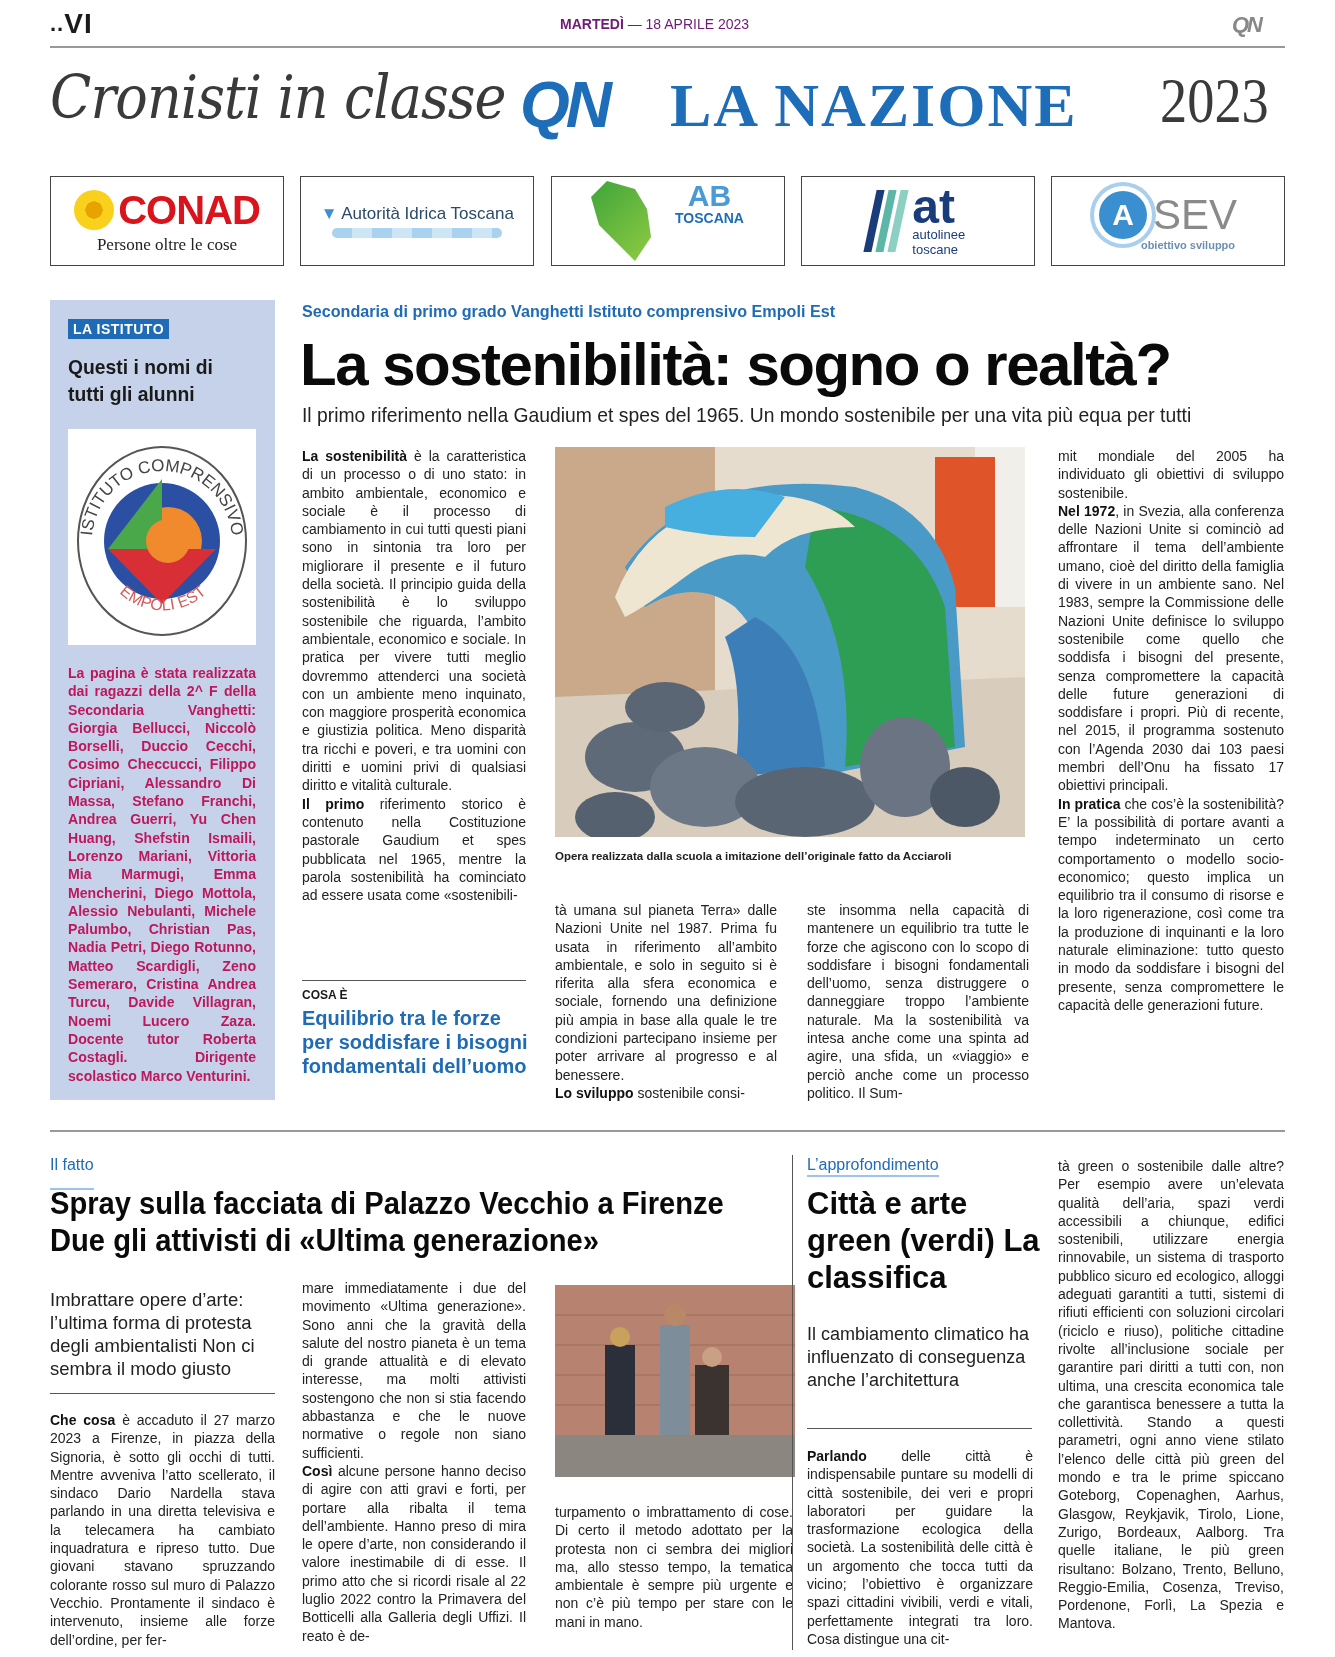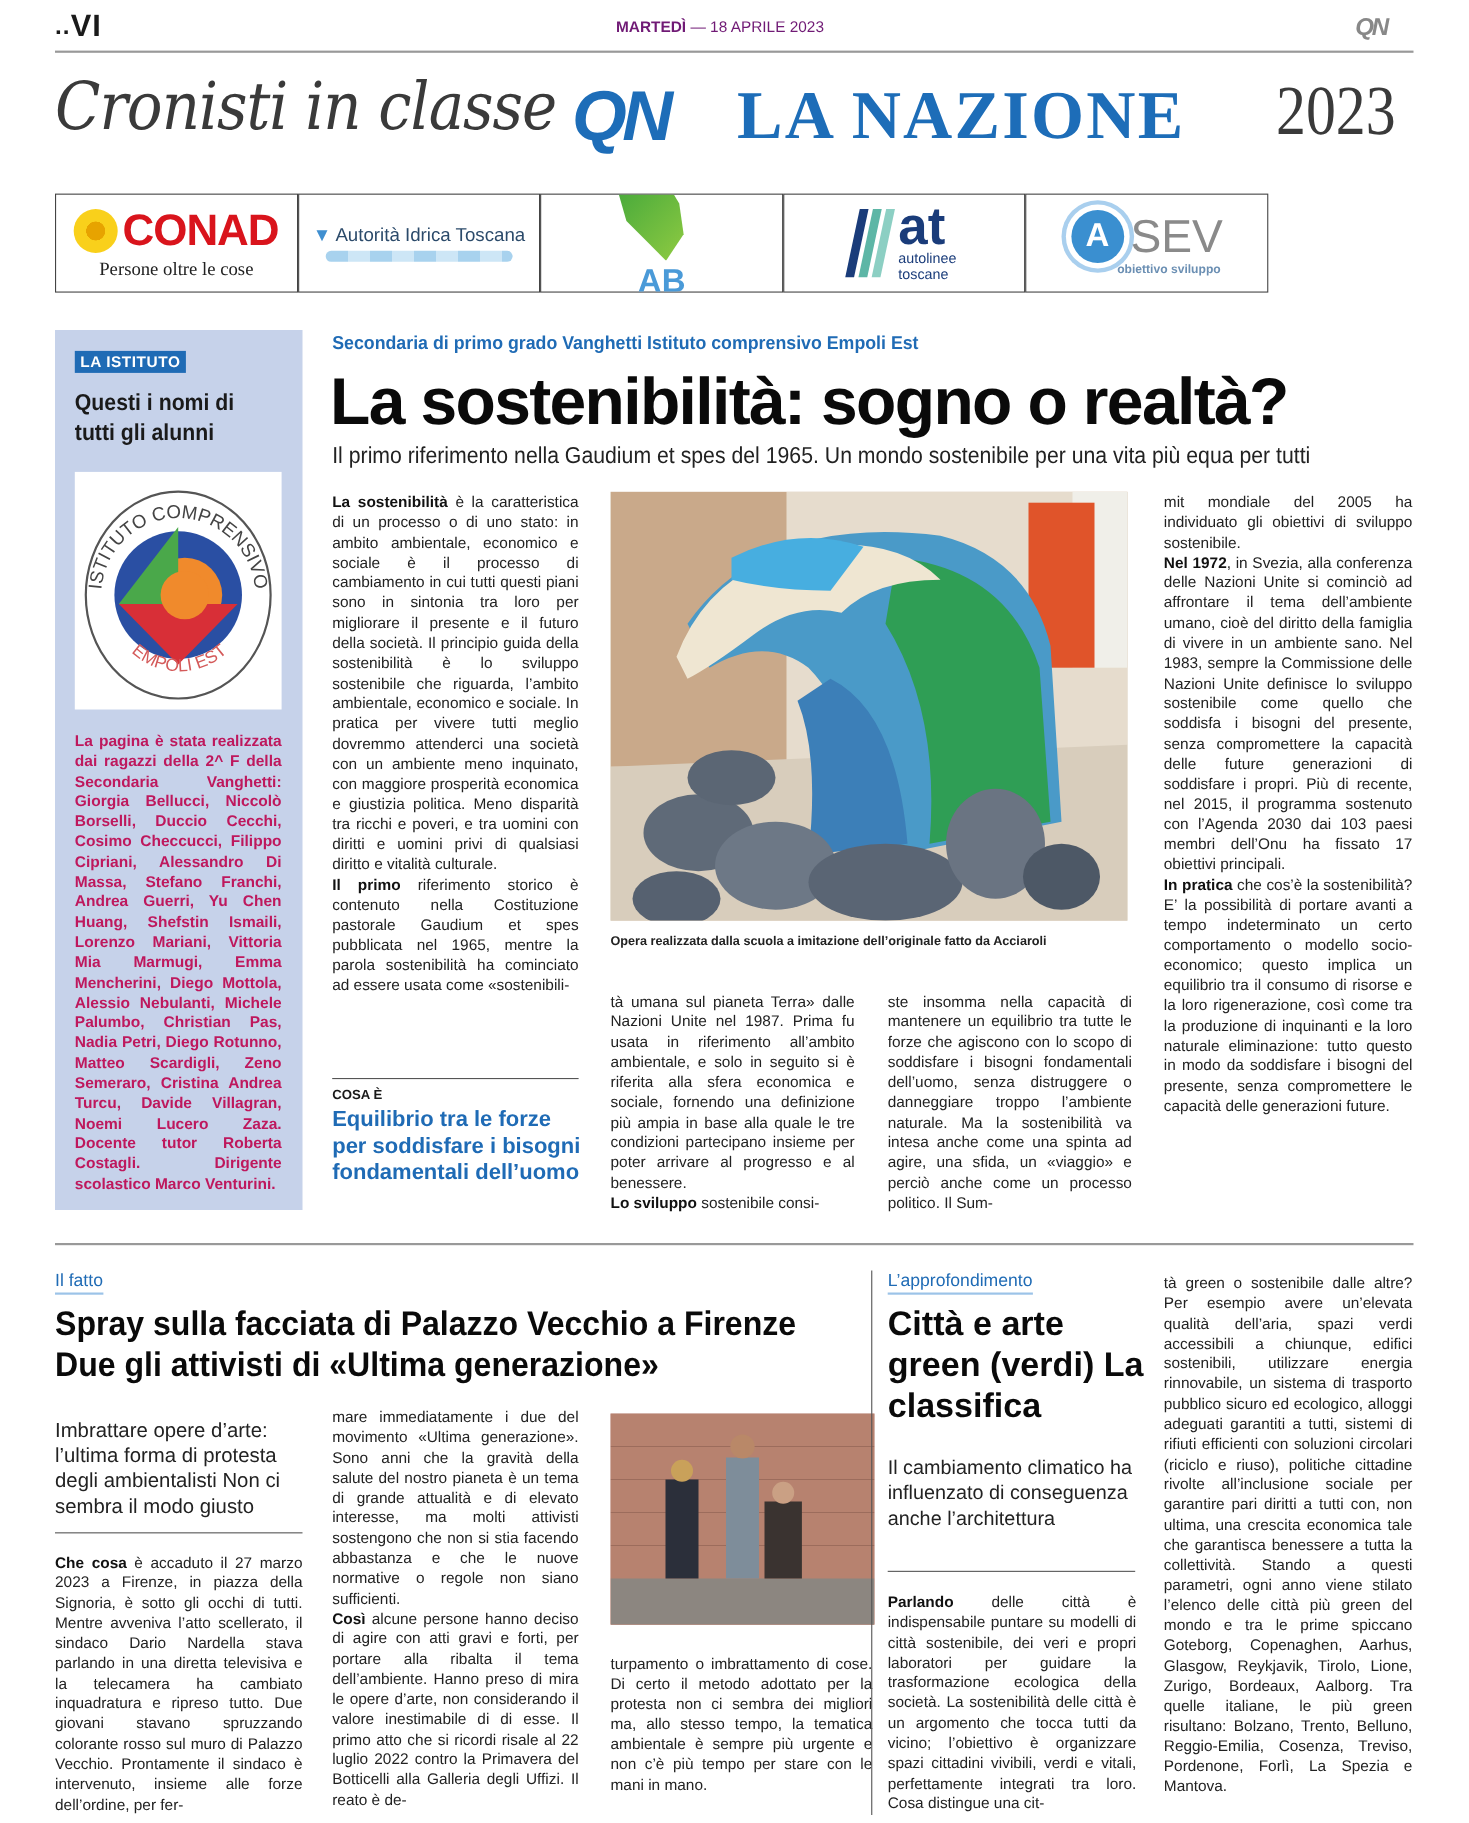--- a/index.html
+++ b/index.html
@@ -14,30 +14,30 @@
   .qn-small { left: 1232px; top: 12px; font: bold italic 22px "Liberation Sans", sans-serif; color: #888; letter-spacing: -2px; }
   .top-rule { left: 50px; top: 46px; width: 1235px; height: 2px; background: #999; }
 
   
   .mast-script { left: 50px; top: 62px; font: italic 60px "DejaVu Serif", serif; color: #3a3a3a; letter-spacing: -1px; transform: scaleX(0.9); transform-origin: left; }
   .mast-qn { left: 520px; top: 68px; font: bold italic 64px "Liberation Sans", sans-serif; color: #1d6db8; letter-spacing: -4px; }
   .mast-nazione { left: 670px; top: 70px; font: bold 62px "Liberation Serif", serif; color: #1d6db8; letter-spacing: 2px; }
   .mast-year { left: 1160px; top: 64px; font: 64px "Liberation Serif", serif; color: #3a3a3a; transform: scaleX(0.85); transform-origin: left; }
 
   
-  .sponsors { left: 50px; top: 176px; width: 1103px; height: 90px; display: flex; justify-content: space-between; }
+  .sponsors { left: 50px; top: 176px; width: 1235px; height: 90px; display: flex; justify-content: space-between; }
   .sponsor { width: 234px; height: 90px; border: 1px solid #444; display: flex; align-items: center; justify-content: center; flex-direction: column; overflow: hidden; }
   .conad-row { display: flex; align-items: center; gap: 4px; }
   .conad-flower { width: 40px; height: 40px; border-radius: 50%; background: radial-gradient(circle, #e7a300 0 30%, #f9d01b 31% 100%); }
   .conad-word { font: bold 40px "Liberation Sans", sans-serif; color: #d9141c; letter-spacing: -1px; }
   .conad-tag { font: 17px "Liberation Serif", serif; color: #222; margin-top: 2px; }
   .ait { font-size: 17px; color: #2b4a6a; }
   .ait .drop { color: #3f8fd0; }
   .ait-waves { width: 170px; height: 10px; margin-top: 4px; background: repeating-linear-gradient(90deg, #a8d2ee 0 20px, #cde6f6 20px 40px); border-radius: 5px; }
-  .ab-wrap { display: flex; align-items: center; gap: 4px; flex-direction: column; }
+  .ab-wrap { display: flex; align-items: flex-start; gap: 4px; }
   .ab-map { width: 80px; height: 80px; background: linear-gradient(135deg, #3fa53a, #9ad043); clip-path: polygon(20% 0,55% 10%,70% 35%,75% 70%,55% 100%,35% 80%,10% 55%,0 20%); }
   .ab-text { font: bold 30px "Liberation Sans", sans-serif; color: #4a9ad8; line-height: 1; text-align: center; }
   .ab-text small { display: block; font-size: 14px; color: #1d6db8; }
   .at-wrap { display: flex; align-items: center; gap: 10px; }
   .at-bars { display: flex; gap: 4px; }
   .at-bars span { width: 8px; height: 62px; transform: skewX(-12deg); }
   .at-logo { font: bold 48px "Liberation Sans", sans-serif; color: #1a3c7a; line-height: 0.9; }
   .at-logo small { display: block; font-size: 13px; font-weight: normal; line-height: 1.1; }
   .asev-wrap { display: flex; flex-direction: column; align-items: center; }
   .asev-row { display: flex; align-items: center; }
@@ -66,21 +66,21 @@
 
   .photo-main { left: 555px; top: 447px; width: 470px; height: 390px; overflow: hidden; background: #d9cbb8; }
   .caption-main { left: 555px; top: 850px; font: bold 11.5px "Liberation Sans", sans-serif; color: #222; }
   .col2 { left: 555px; top: 901px; width: 222px; }
   .col3 { left: 807px; top: 901px; width: 222px; }
   .col4 { left: 1058px; top: 447px; width: 226px; }
 
   .section-rule { left: 50px; top: 1130px; width: 1235px; height: 2px; background: #999; }
 
   
-  .tag-ilfatto { left: 50px; top: 1156px; font: 16px "Liberation Sans", sans-serif; color: #1f6bb5; border-bottom: 2px solid #9cc3e8; padding-bottom: 1px; }
+  .tag-ilfatto { left: 50px; top: 1156px; font: 16px "Liberation Sans", sans-serif; color: #1f6bb5; border-bottom: 2px solid #9cc3e8; padding-bottom: 14px; }
   .story2-headline { left: 50px; top: 1185px; width: 740px; font: bold 31px "Liberation Sans", sans-serif; line-height: 37px; color: #0a0a0a; transform: scaleX(0.94); transform-origin: left; white-space: nowrap; }
   .story2-deck { left: 50px; top: 1288px; width: 230px; font: 18.5px "Liberation Sans", sans-serif; line-height: 23px; color: #222; }
   .deck-rule { left: 50px; top: 1393px; width: 225px; height: 1px; background: #555; }
   .s2c1 { left: 50px; top: 1411px; width: 225px; }
   .s2c2 { left: 302px; top: 1279px; width: 224px; }
   .photo-2 { left: 555px; top: 1285px; width: 240px; height: 192px; overflow: hidden; background: #b47a6a; }
   .s2c3 { left: 555px; top: 1503px; width: 238px; }
 
   .vert-rule { left: 792px; top: 1155px; width: 1px; height: 495px; background: #555; }
 

